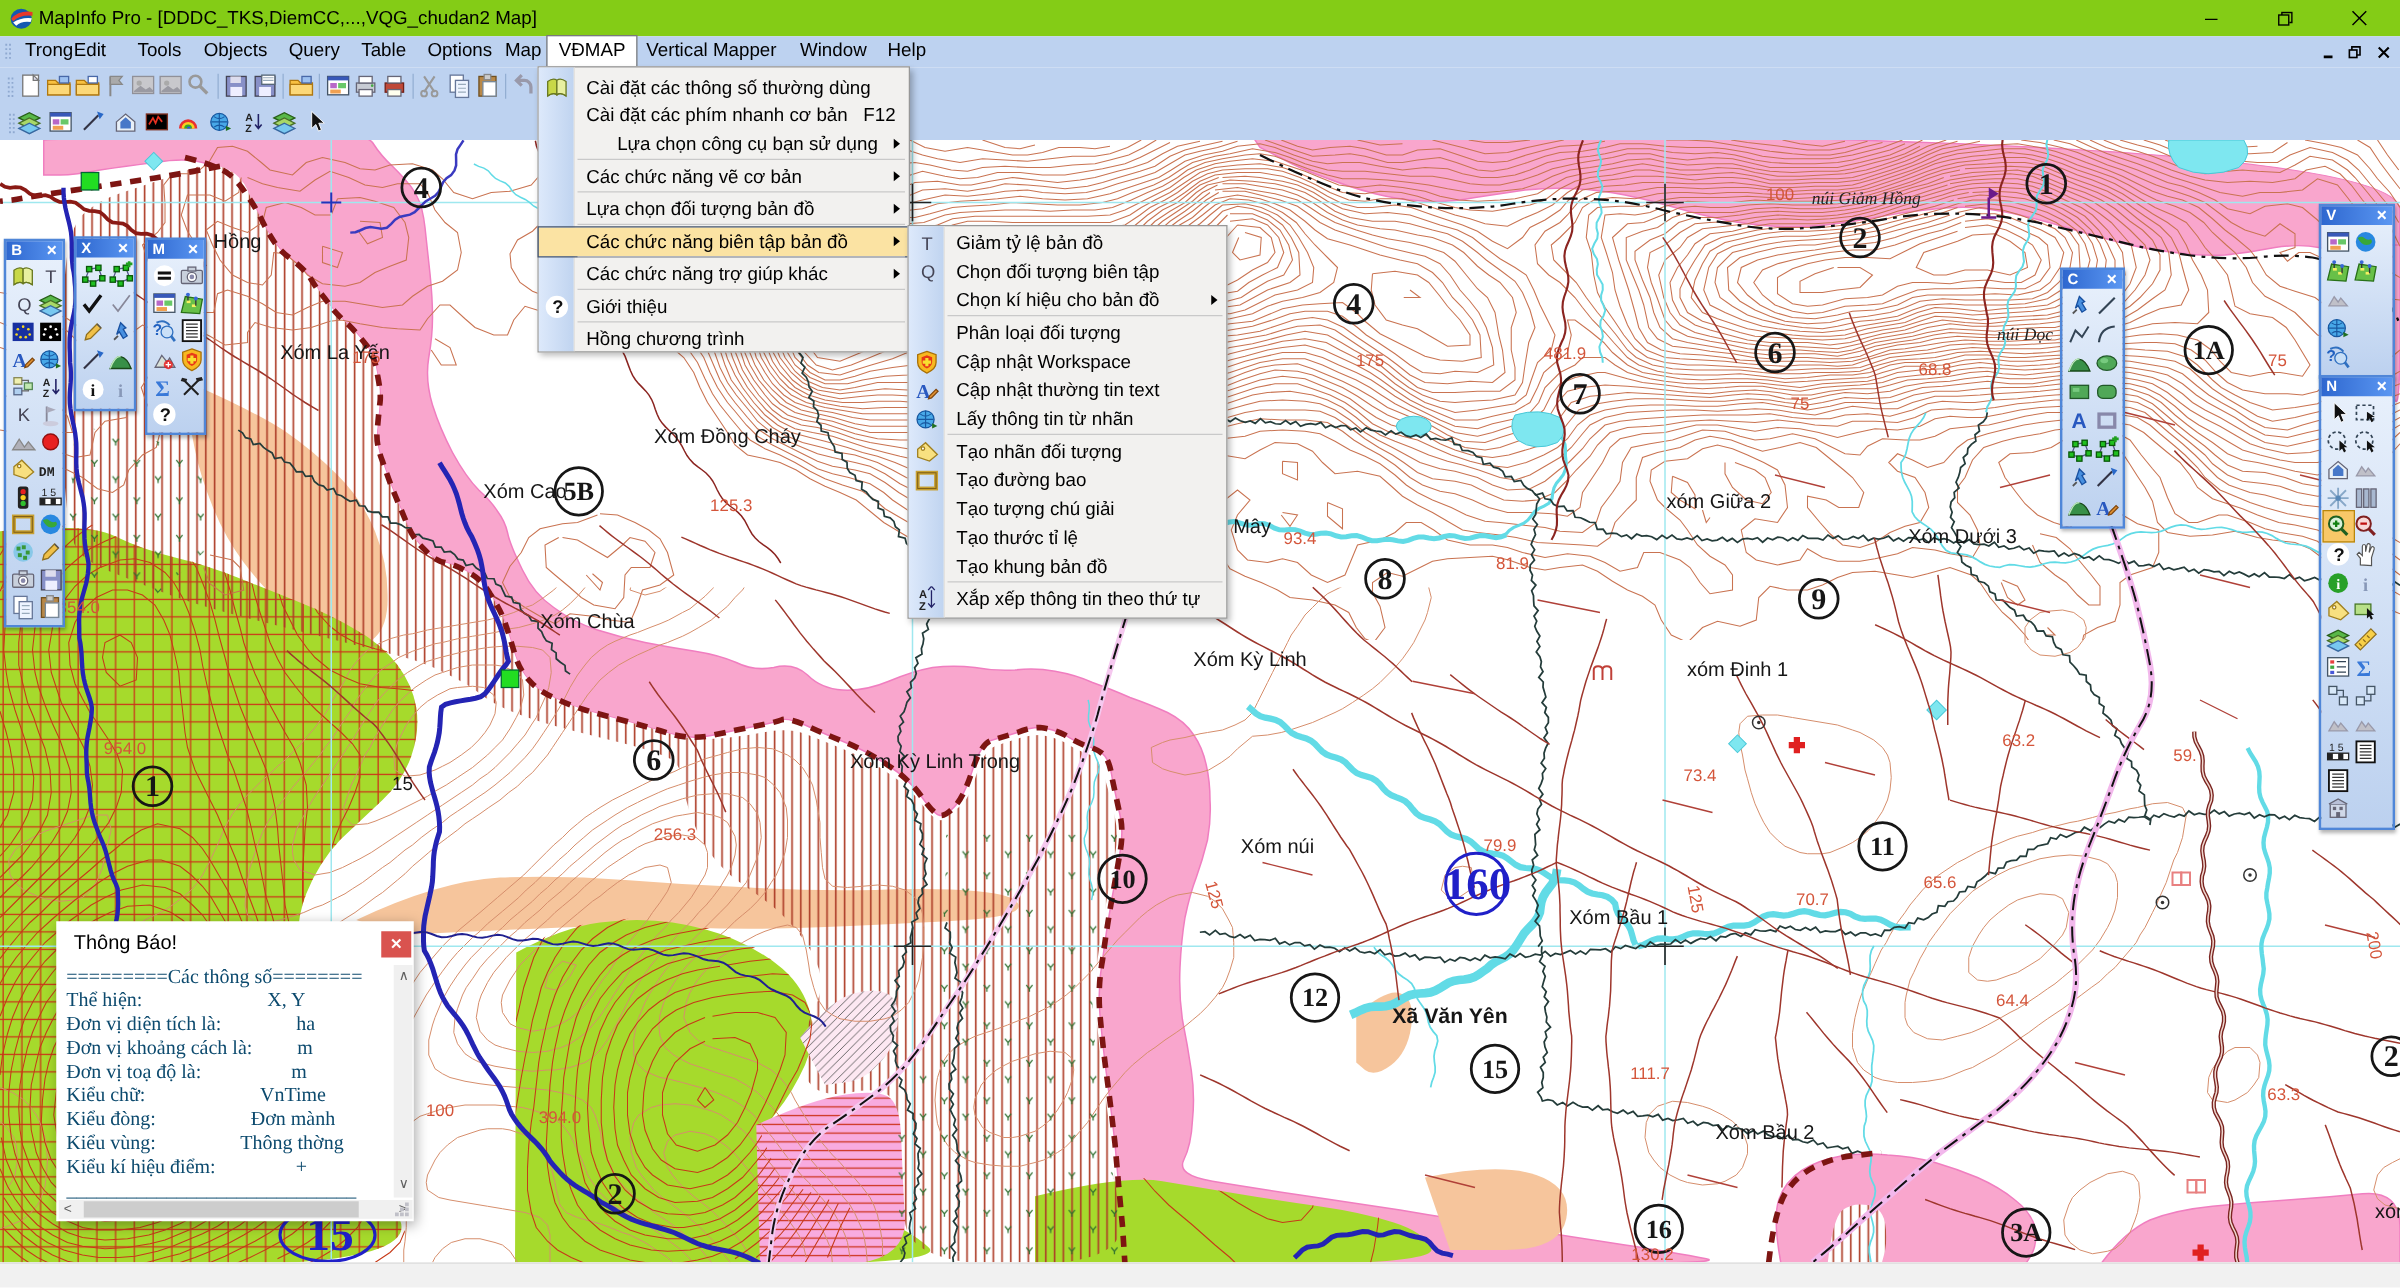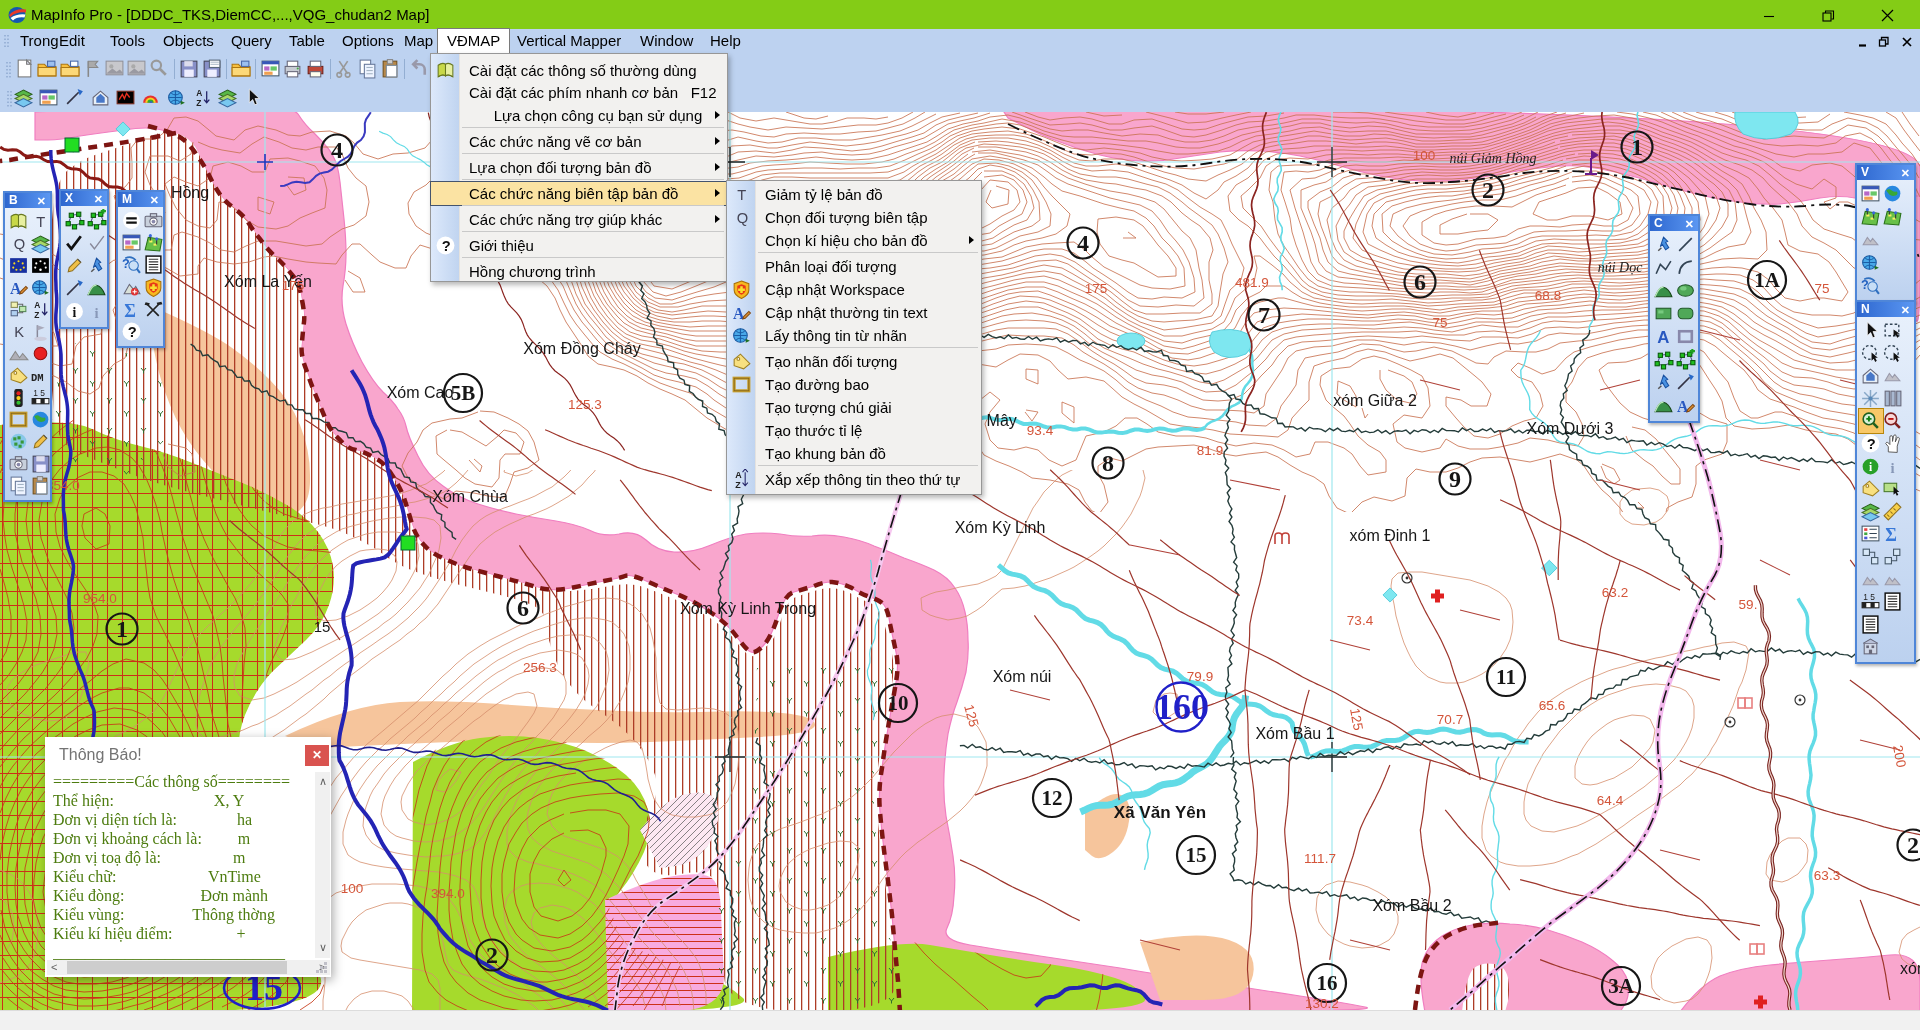--- a/index.html
+++ b/index.html
@@ -17,23 +17,23 @@
 .ptitle{height:15px;background:linear-gradient(90deg,#2e67cf,#5b97f2);color:#fff;font-size:12px;font-weight:bold;line-height:14px;padding-left:4px;position:relative;font-family:"Liberation Sans",sans-serif;}
 .px{position:absolute;right:4px;top:1px;font-size:11px;font-weight:bold;color:#fff;}
 .pic{position:absolute;width:21px;height:21px;}
 .ddmenu{position:absolute;background:#f2f1ef;border:1px solid #979797;box-shadow:2px 3px 5px rgba(0,0,0,.28);}
 .ddstrip{position:absolute;left:0;top:0;bottom:0;width:28px;background:linear-gradient(90deg,#dde9fb,#c0d4f0);border-right:1px solid #e4e2df;}
 .dditem{position:absolute;left:0;right:0;height:23px;line-height:23px;font-size:15px;color:#000;padding-left:38px;white-space:nowrap;}
 .ddsep{position:absolute;left:31px;right:3px;height:1px;background:#c9c9c9;}
 .ddarrow{position:absolute;right:7px;top:6px;width:0;height:0;border-left:5px solid #000;border-top:4.5px solid transparent;border-bottom:4.5px solid transparent;}
 .ddicon{position:absolute;left:4px;top:1px;width:21px;height:21px;}
 #dlg{position:absolute;left:45px;top:737px;width:286px;height:240px;background:#fff;box-shadow:2px 3px 10px rgba(0,0,0,.35);font-family:"Liberation Sans",sans-serif;}
-#dlgtitle{position:absolute;left:14px;top:9px;font-size:16px;color:#737373;}
+#dlgtitle{position:absolute;left:14px;top:9px;font-size:16px;color:#000000;}
 #dlgx{position:absolute;left:260px;top:8px;width:24px;height:21px;background:#d9534f;color:#fff;text-align:center;line-height:21px;font-size:12px;font-weight:bold;}
-#dlgbody{position:absolute;left:8px;top:35px;width:262px;height:194px;background:#fff;overflow:hidden;font-family:"Liberation Serif",serif;color:#4d7c0f;font-size:16px;line-height:19px;white-space:pre;}
+#dlgbody{position:absolute;left:8px;top:35px;width:262px;height:194px;background:#fff;overflow:hidden;font-family:"Liberation Serif",serif;color:#0c4a6e;font-size:16px;line-height:19px;white-space:pre;}
 #vsb{position:absolute;left:270px;top:35px;width:15px;height:186px;background:#f0f0f0;}
 #hsb{position:absolute;left:2px;top:223px;width:283px;height:15px;background:#f0f0f0;}
 #hsb .thumb{position:absolute;left:20px;top:1px;width:220px;height:13px;background:#cdcdcd;}
 .sbarrow{position:absolute;color:#606060;font-size:11px;line-height:15px;}
 </style>
 </head>
 <body>
 <div id="app">
   <div id="map"><svg width="1920" height="898" viewBox="0 112 1920 898">
         <defs>

